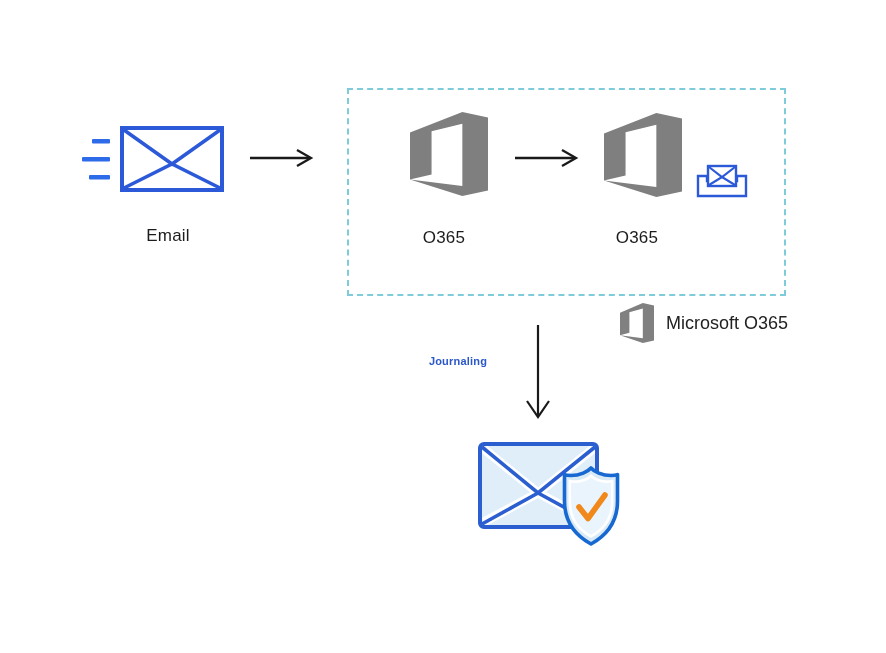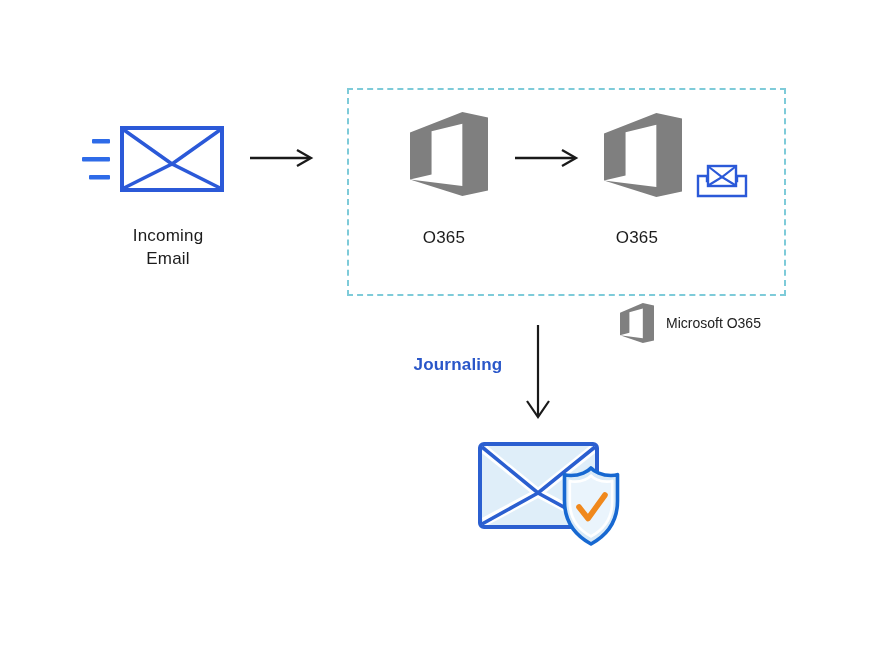--- a/index.html
+++ b/index.html
@@ -10,24 +10,24 @@
   .abs{position:absolute;}
   .node-label{
     text-align:center;font-size:17px;line-height:23px;color:#1c1c1c;letter-spacing:.2px;
   }
   .dashed-zone{
     position:absolute;left:347px;top:88px;width:435px;height:204px;
     border:2px dashed #7ecbd9;background:transparent;
   }
   .journal-label{
     position:absolute;left:403px;top:355px;width:110px;text-align:center;
-    font-size:17px;font-weight:700;color:#2a57c9;letter-spacing:.2px;
+    font-size:11px;font-weight:700;color:#2a57c9;letter-spacing:.2px;
   }
   .legend{position:absolute;left:620px;top:300px;width:220px;height:46px;display:flex;align-items:center;gap:12px;}
-  .legend-text{font-size:14px;color:#222222;}
+  .legend-text{font-size:18px;color:#222222;}
   svg{display:block;}
 </style>
 </head>
 <body>
 
 <div id="canvas">
 
   <div class="dashed-zone"></div>
 
   <div class="abs" style="left:80px;top:124px;">
@@ -70,21 +70,20 @@
   <div class="abs" style="left:696px;top:164px;">
     <svg width="52" height="34" viewBox="0 0 52 34">
       <path d="M2 12 L11 12 L11 17 L41 17 L41 12 L50 12 L50 32 L2 32 Z" fill="#ffffff" stroke="#2b59d8" stroke-width="2.4" stroke-linejoin="miter"></path>
       <rect x="12" y="2" width="28" height="20" fill="#ffffff" stroke="#2b59d8" stroke-width="2.4"></rect>
       <path d="M13 3 L26 13 L39 3" fill="none" stroke="#2b59d8" stroke-width="2.2"></path>
       <path d="M13 21 L26 13 L39 21" fill="none" stroke="#2b59d8" stroke-width="2.2"></path>
     </svg>
   </div>
 
   <div class="abs node-label" style="left:100px;top:224px;width:136px;">
-    <div>Incoming</div>
     <div>Email</div>
   </div>
 
   <div class="abs node-label" style="left:384px;top:226px;width:120px;">
     <div>O365</div>
   </div>
 
   <div class="abs node-label" style="left:577px;top:226px;width:120px;">
     <div>O365</div>
   </div>

